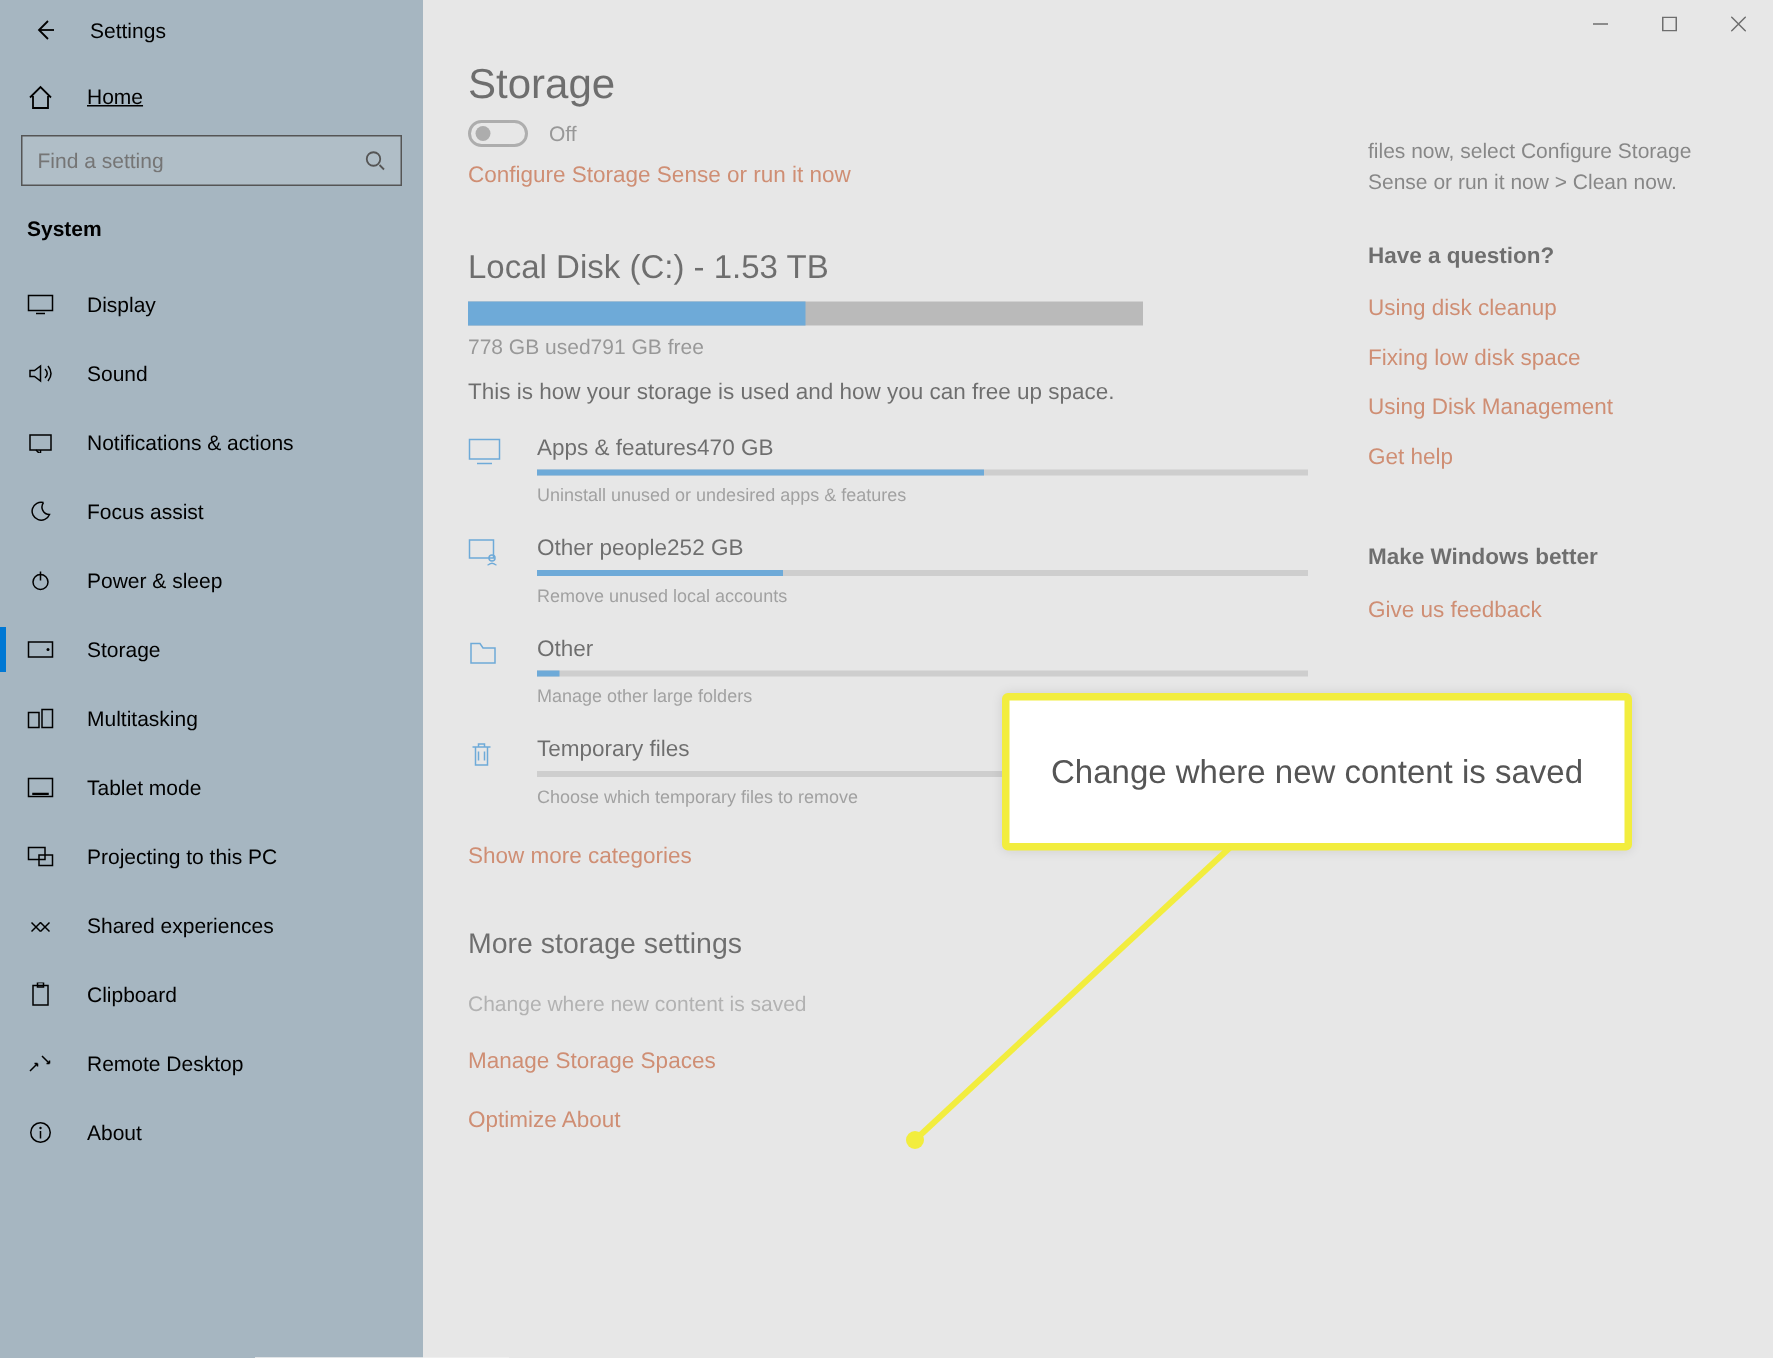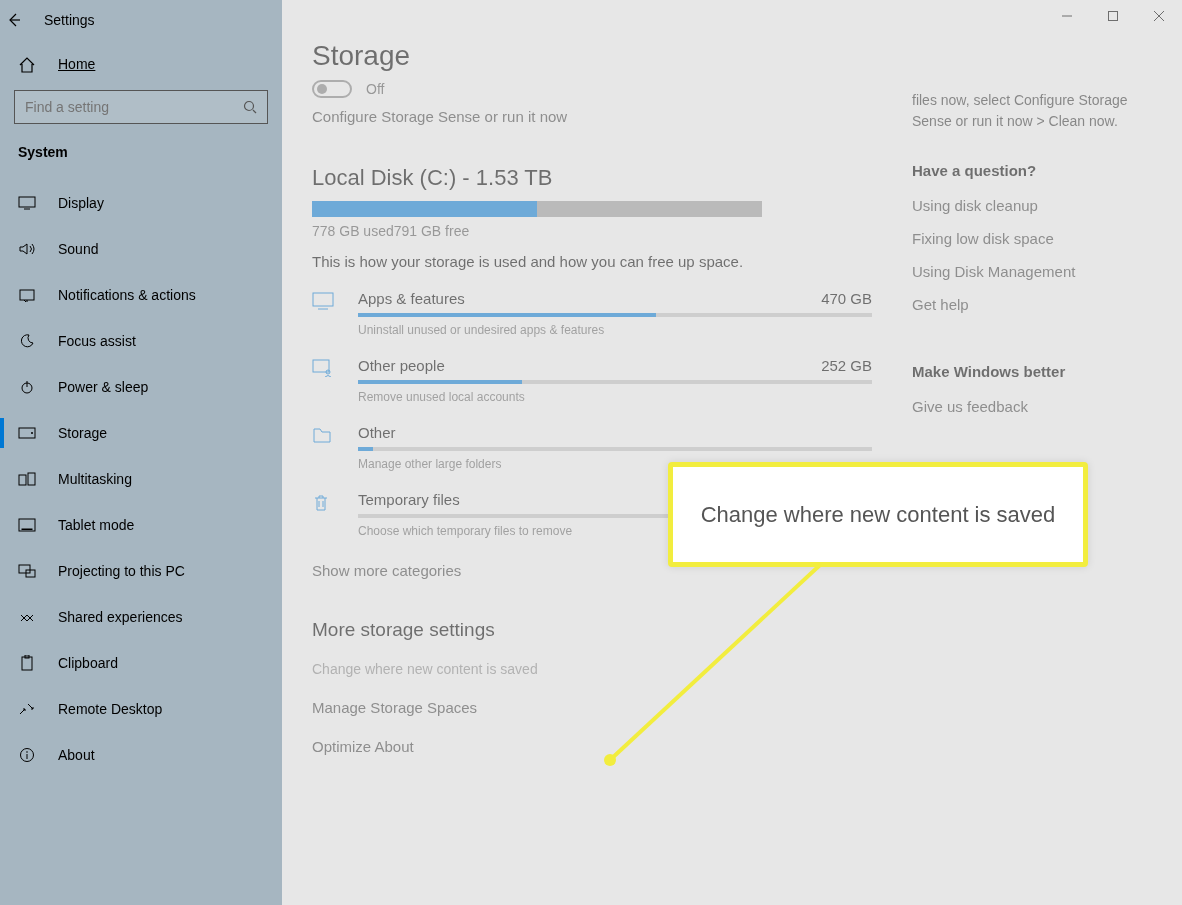--- a/index.html
+++ b/index.html
@@ -1,49 +1,49 @@
 <!DOCTYPE html>
 <html><head>
 <meta charset="utf-8">
 <style>
 * { box-sizing: border-box; margin: 0; padding: 0; }
 body { font-family: "Segoe UI", sans-serif; font-size: 14px; color: #000; background: #fff; width: 1182px; height: 905px; overflow: hidden; position: relative; }
 .window { display: flex; width: 100%; height: 100%; }
 .sidebar { width: 322px; background: #a6b6c1; padding: 0; display: flex; flex-direction: column; }
-.titlebar { height: 40px; display: flex; align-items: center; padding-left: 4px; gap: 20px; }
+.titlebar { height: 40px; display: flex; align-items: center; padding-left: 20px; gap: 20px; }
 .back-btn { width: 20px; height: 20px; display: flex; align-items: center; justify-content: center; cursor: pointer; }
 .home-row { display: flex; gap: 22px; padding: 16px 18px 16px 18px; cursor: pointer; text-decoration: underline; }
 .search-box { margin: 0 14px 20px 14px; border: 1px solid #555; background: #b0bec7; height: 34px; display: flex; align-items: center; padding: 0 10px; justify-content: space-between; }
 .search-box input { background: transparent; border: none; outline: none; font-size: 14px; color: #555; width: 90%; }
 .section-label { font-weight: 600; padding: 0 18px 20px 18px; font-size: 14px; }
 .nav-list { display: flex; flex-direction: column; }
 .nav-item { display: flex; align-items: center; gap: 22px; padding: 14px 18px; cursor: pointer; font-size: 14px; position: relative; }
 .nav-item.active::before { content: ""; position: absolute; left: 0; top: 8px; bottom: 8px; width: 4px; background: #0078d4; }
 .icon-slot { width: 18px; height: 18px; display: flex; align-items: center; justify-content: center; }
 .main { flex: 1; position: relative; background: #f3f3f3; }
 .main-overlay { position: absolute; inset: 0; background: rgba(220,220,220,0.5); pointer-events: none; }
 .win-controls { position: absolute; top: 0; right: 0; display: flex; }
 .win-btn { width: 46px; height: 32px; display: flex; align-items: center; justify-content: center; cursor: pointer; }
 .content { padding: 40px 30px 30px 30px; display: flex; gap: 40px; }
 .left-col { width: 560px; }
 .right-col { width: 240px; padding-top: 50px; }
 .page-title { font-size: 28px; font-weight: 400; margin-bottom: 8px; }
 .toggle-off { display: flex; align-items: center; gap: 14px; margin-bottom: 10px; }
 .toggle-track { width: 40px; height: 18px; border: 2px solid #333; border-radius: 10px; position: relative; opacity: 0.6; }
 .toggle-thumb { width: 10px; height: 10px; background: #333; border-radius: 50%; position: absolute; left: 3px; top: 2px; }
-.link { color: #404040; cursor: pointer; font-size: 15px; }
+.link { color: #c2410c; cursor: pointer; font-size: 15px; }
 .disk-header { font-size: 22px; font-weight: 400; margin: 40px 0 10px 0; }
 .disk-bar { width: 450px; height: 16px; background: #999; position: relative; }
 .disk-bar-fill { height: 100%; background: #0078d4; }
 .disk-stats { width: 450px; display: flex; justify-content: flex-start; font-size: 14px; color: #555; margin-top: 6px; }
 .disk-desc { margin-top: 14px; font-size: 15px; }
 .category { display: flex; gap: 20px; margin-top: 20px; }
 .cat-icon { width: 26px; padding-top: 2px; }
 .cat-body { flex: 1; }
-.cat-header { display: flex; justify-content: space-between; font-size: 15px; margin-bottom: 6px; }
+.cat-header { display: flex; font-size: 15px; margin-bottom: 6px; }
 .cat-bar { height: 4px; background: #c0c0c0; position: relative; margin-bottom: 6px; }
 .cat-bar-fill { height: 100%; background: #0078d4; }
 .cat-sub { font-size: 12px; color: #666; }
 .more-section-title { font-size: 19px; font-weight: 400; margin-top: 40px; margin-bottom: 20px; }
 .settings-links { display: flex; flex-direction: column; gap: 22px; }
 .settings-links .disabled { color: #888; }
 .right-heading { font-size: 15px; font-weight: 600; margin-bottom: 18px; margin-top: 30px; }
 .right-links { display: flex; flex-direction: column; gap: 16px; }
 .right-text { font-size: 14px; color: #333; line-height: 1.5; }
 .callout { position: absolute; left: 668px; top: 462px; width: 420px; height: 105px; background: #fff; border: 5px solid #f2ed3e; border-radius: 4px; display: flex; align-items: center; justify-content: center; font-size: 22px; color: #555; box-shadow: 0 0 8px rgba(0,0,0,0.1); }

